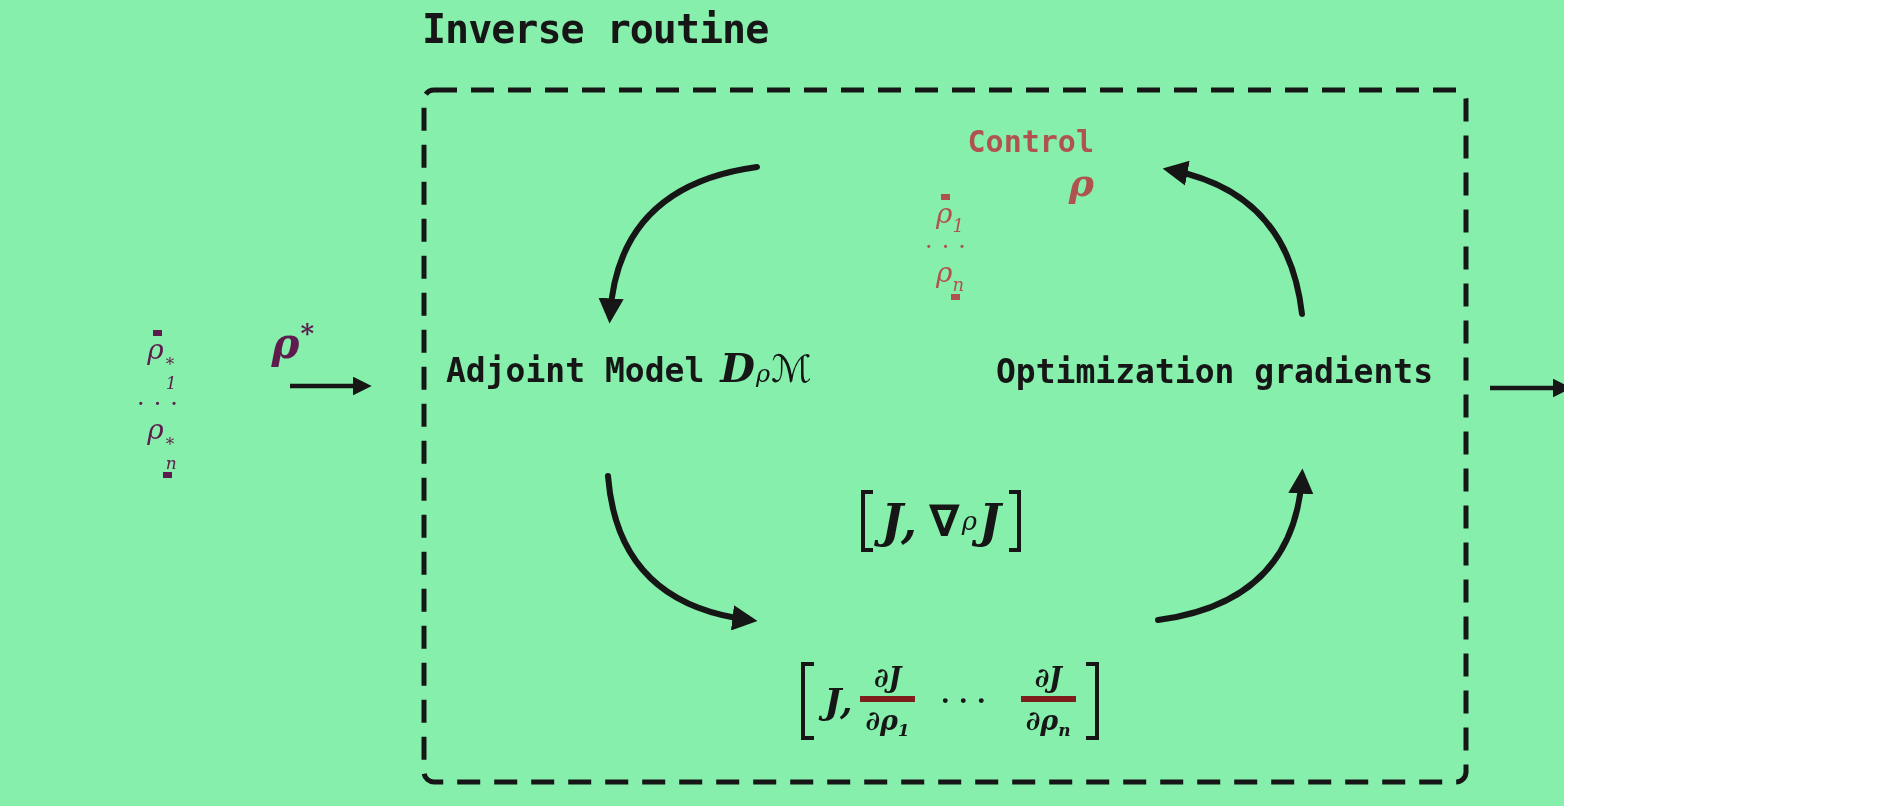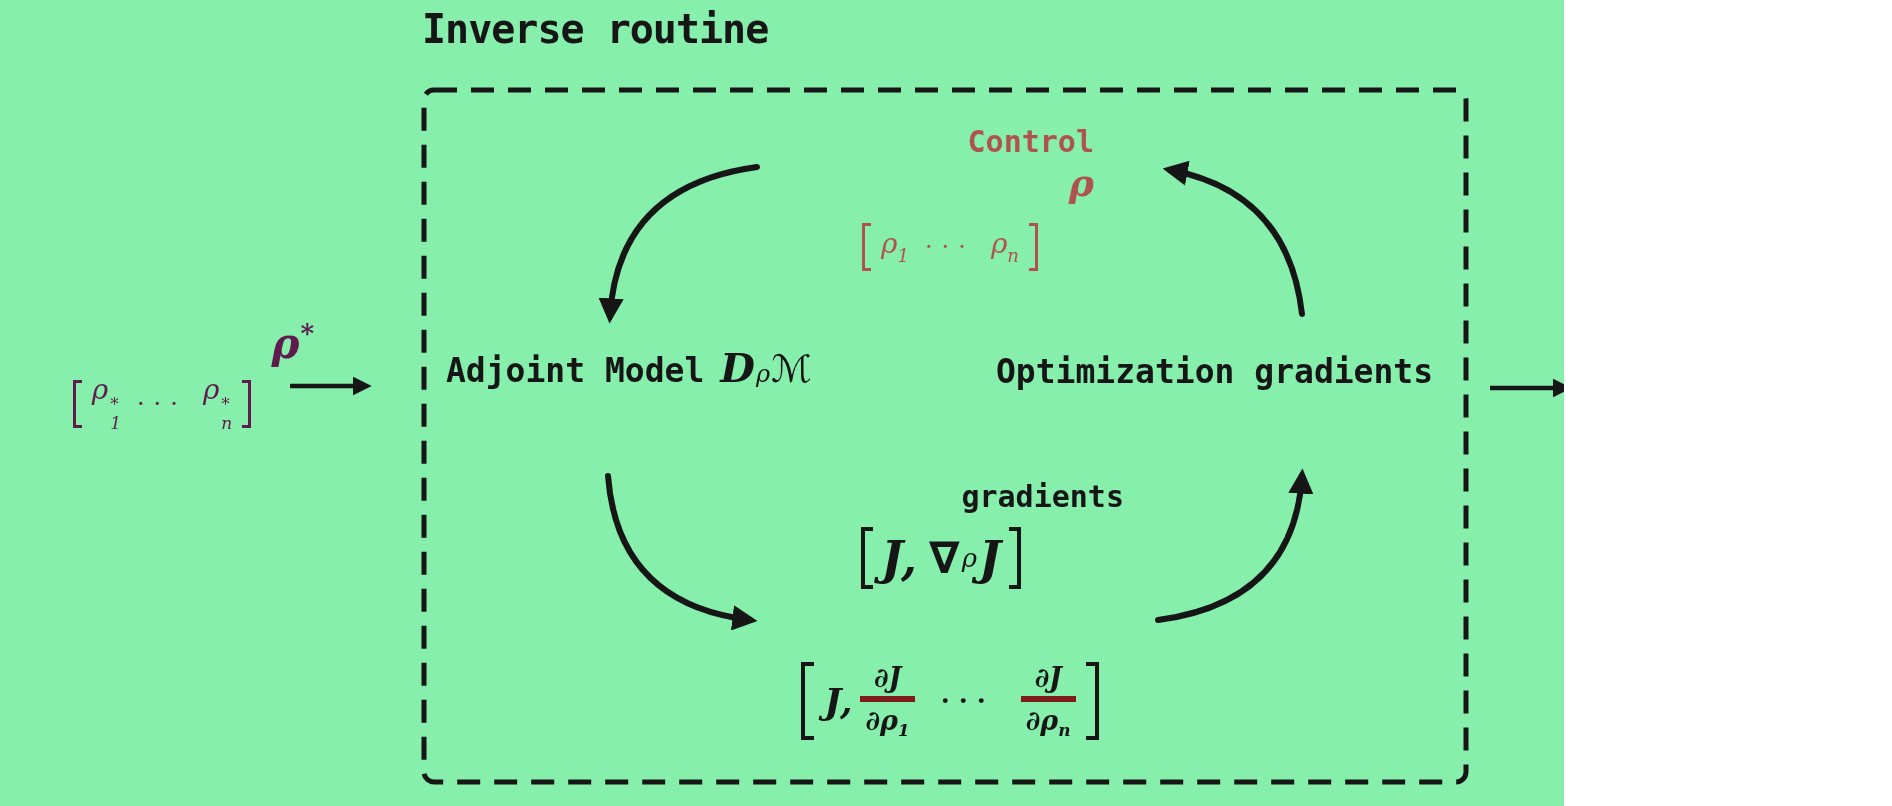--- a/index.html
+++ b/index.html
@@ -37,21 +37,21 @@
   .hat-big{
     position:absolute;left:50%;top:-17px;transform:translateX(-50%);
     font-size:34px;font-style:normal;line-height:1;
   }
 
   
   .vec{
     display:flex;justify-content:center;align-items:center;
     height:54px;margin-top:8px;
     font-family:"DejaVu Serif", serif;font-style:italic;
-    font-size:28px;line-height:1;
+    font-size:28px;line-height:1;flex-direction:column;
   }
   .vbr{display:inline-block;width:9px;height:48px;box-sizing:border-box;}
   .vbr.l{border-left:3px solid currentColor;border-top:3px solid currentColor;border-bottom:3px solid currentColor;margin-right:10px;}
   .vbr.r{border-right:3px solid currentColor;border-top:3px solid currentColor;border-bottom:3px solid currentColor;margin-left:10px;}
   .entry{display:inline-block;position:relative;}
   .base{position:relative;display:inline-block;}
   .hat-sm{
     position:absolute;left:50%;top:-11px;transform:translateX(-50%);
     font-size:22px;font-style:normal;line-height:1;
   }
@@ -184,21 +184,20 @@
     <span class="cal">D</span>
     <span class="cal-sub">ρ</span>
     <span class="cal" style="font-style:normal;font-family:'DejaVu Sans', sans-serif;font-weight:normal;font-size:38px;">ℳ</span>
   </div>
 
   <div class="nodelabel" style="left:996px;top:352px;">
     <span>Optimization gradients</span>
   </div>
 
   <div class="block" style="left:758px;top:478px;width:366px;">
-    <div class="lbl" style="font-size:30px;line-height:37px;">gradients</div>
     <div class="costmath">
       <span class="mbr l"></span>
       <span>J,</span>
       <span class="nabla">∇</span>
       <span class="nabla-sub math" style="font-style:italic;">ρ</span>
       <span>J</span>
       <span class="mbr r"></span>
     </div>
   </div>
 

